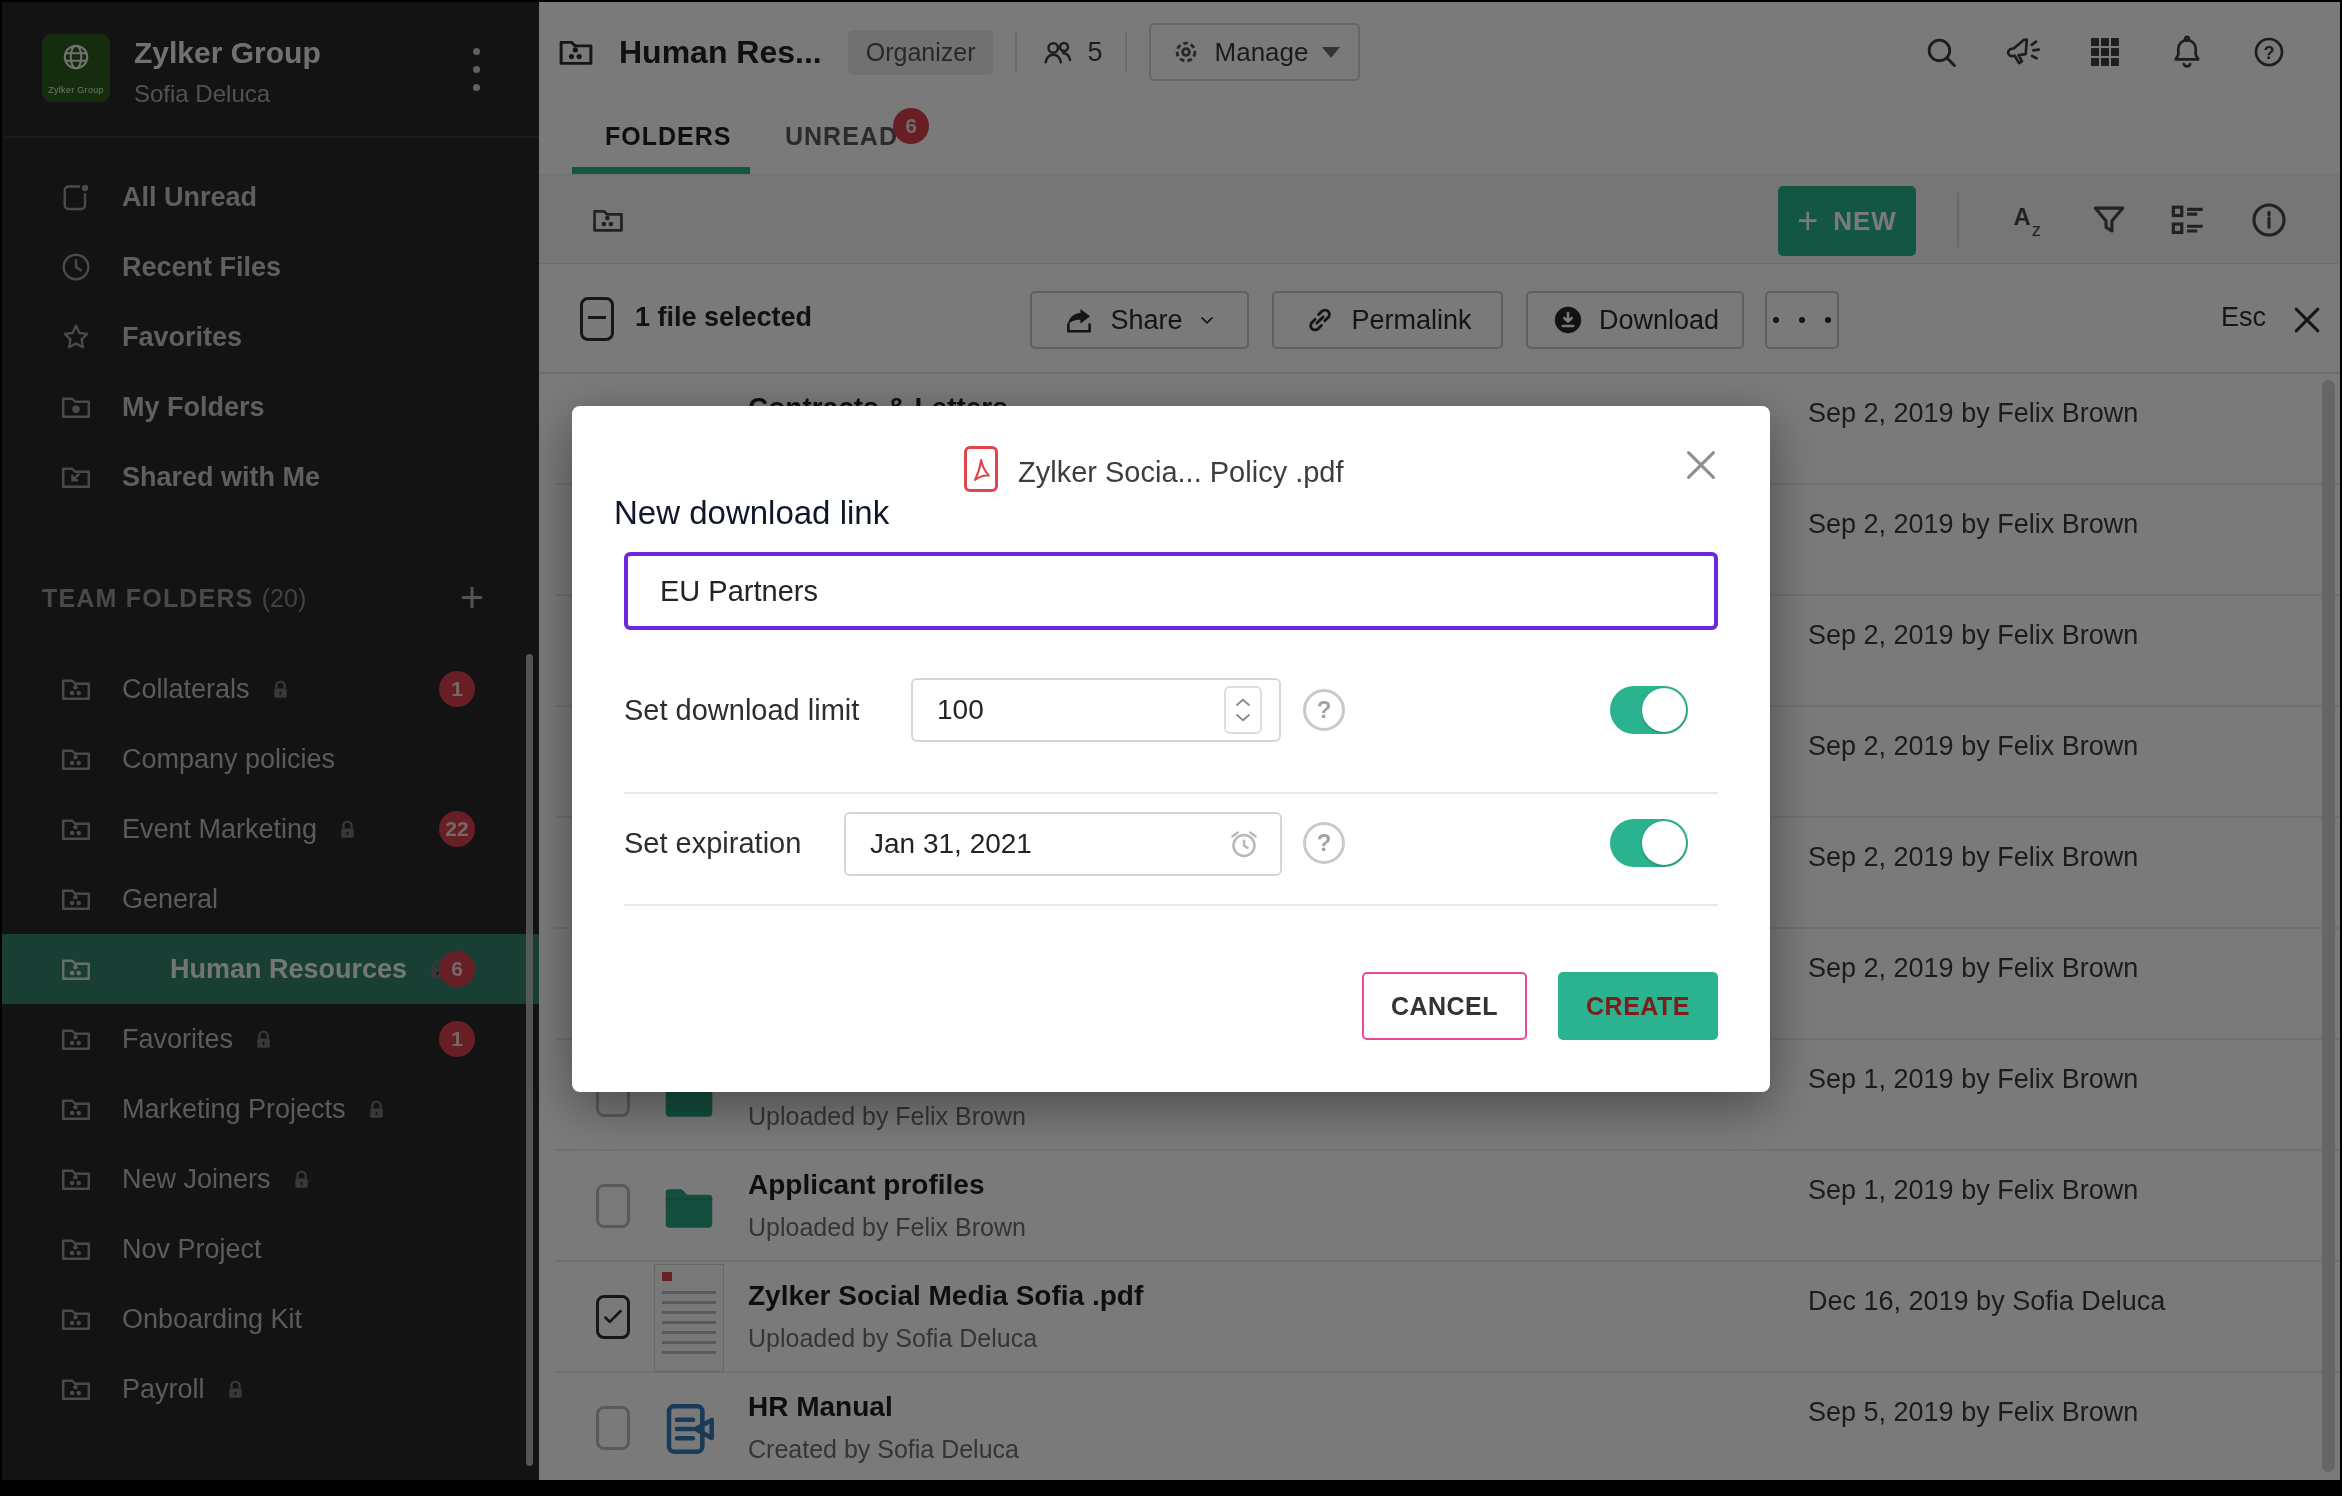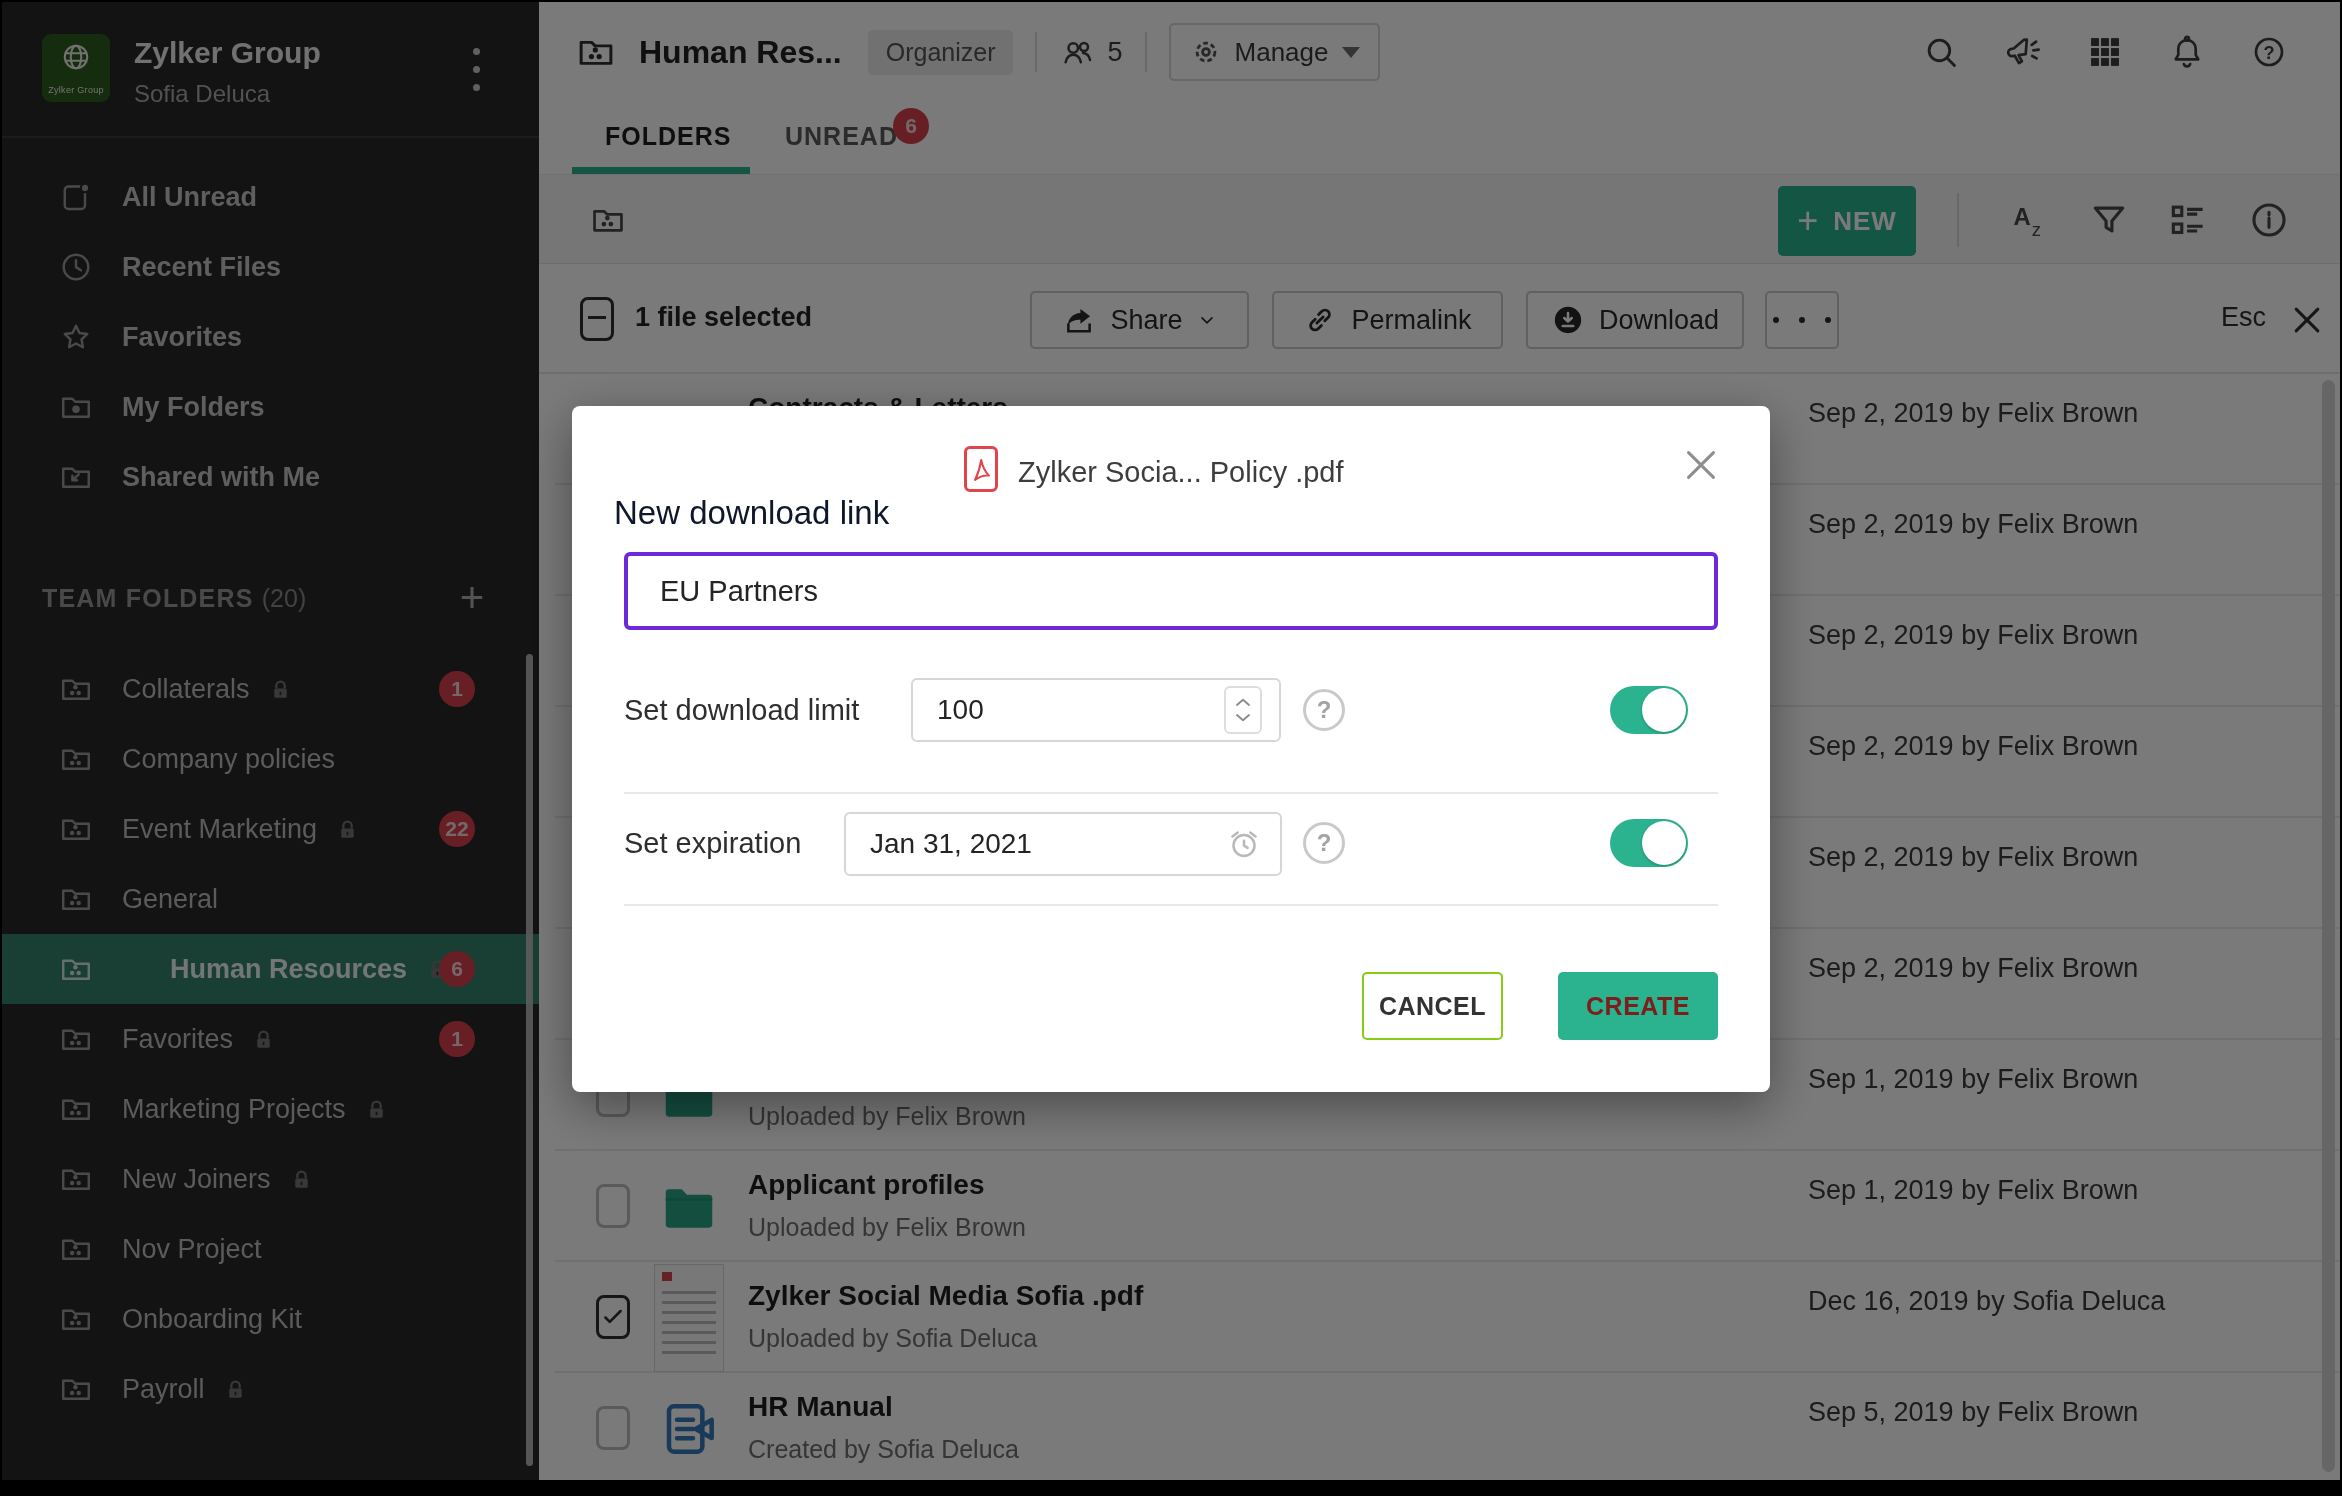--- a/index.html
+++ b/index.html
@@ -32,21 +32,21 @@
   .folder-item .badge{position:absolute;left:437px;top:17px;}
   .folder-item.selected{background:#35836C;}
   .folder-item.selected .lbl{color:#EFF7F3;font-weight:600;margin-left:48px;}
   .folder-item.selected svg.tf{color:#D7E8E1;}
   .badge{min-width:36px;height:36px;border-radius:18px;background:#D8414F;color:#F2D9DC;font-size:21px;font-weight:600;
     display:inline-flex;align-items:center;justify-content:center;padding:0 6px;box-sizing:border-box;}
   .side-scrollbar{position:absolute;left:524px;top:652px;width:7px;height:812px;border-radius:4px;background:#C9C9C9;opacity:.85;}
 
   
   .main{position:absolute;left:537px;top:0;width:1801px;height:1478px;background:#fff;}
-  .m-header{position:absolute;left:0;top:0;width:100%;height:100px;display:flex;align-items:center;padding-left:36px;box-sizing:border-box;}
+  .m-header{position:absolute;left:0;top:0;width:100%;height:100px;display:flex;align-items:center;padding-left:16px;box-sizing:border-box;}
   .m-title{font-size:32px;font-weight:700;color:#222;margin-left:22px;white-space:nowrap;}
   .role-chip{margin-left:26px;background:#ECECEC;color:#555;font-size:25px;padding:8px 18px;border-radius:5px;}
   .hsep{width:2px;height:40px;background:#DCDCDC;margin:0 22px;}
   .members{display:flex;align-items:center;cursor:pointer;}
   .members .cnt{font-size:27px;color:#3E3E3E;margin-left:10px;}
   .manage-btn{display:flex;align-items:center;border:2px solid #D8D8D8;border-radius:5px;padding:10px 18px;cursor:pointer;background:#fff;}
   .manage-btn .lbl{font-size:26px;color:#3A3A3A;margin:0 14px 0 12px;}
   .caret{width:0;height:0;border-left:9px solid transparent;border-right:9px solid transparent;border-top:11px solid #6E6E6E;}
   .m-header-icons{position:absolute;right:52px;top:0;height:100px;display:flex;align-items:center;gap:44px;}
   .hicon{width:38px;height:38px;cursor:pointer;color:#3E3E3E;}
@@ -122,21 +122,21 @@
   .toggle-limit{top:280px;}
   .toggle-exp{top:413px;}
   .modal-div{position:absolute;left:52px;width:1094px;height:2px;background:#E8E8E8;}
   .div1{top:386px;}.div2{top:498px;}
   .exp-label{left:52px;top:421px;}
   .exp-input{position:absolute;left:272px;top:406px;width:438px;height:64px;border:2px solid #D6D6D6;border-radius:6px;
     box-sizing:border-box;font-size:28px;color:#242424;padding:0 70px 0 24px;font-family:"Liberation Sans",sans-serif;outline:none;}
   .alarm{position:absolute;left:654px;top:420px;color:#B9B9B9;pointer-events:none;}
   .m-btn{position:absolute;top:566px;height:68px;border-radius:5px;font-size:25px;font-weight:700;letter-spacing:.5px;
     display:flex;align-items:center;justify-content:center;cursor:pointer;box-sizing:border-box;}
-  .btn-cancel{left:790px;width:141px;background:#fff;border:2px solid #84cc16;color:#333;}
+  .btn-cancel{left:790px;width:165px;background:#fff;border:2px solid #ec4899;color:#333;}
   .btn-create{left:986px;width:160px;background:#2BB38F;border:none;color:#7f1d1d;}
 
   svg{display:block;}
 </style>
 </head>
 <body>
 
 <div class="app">
 
   <div class="sidebar">

